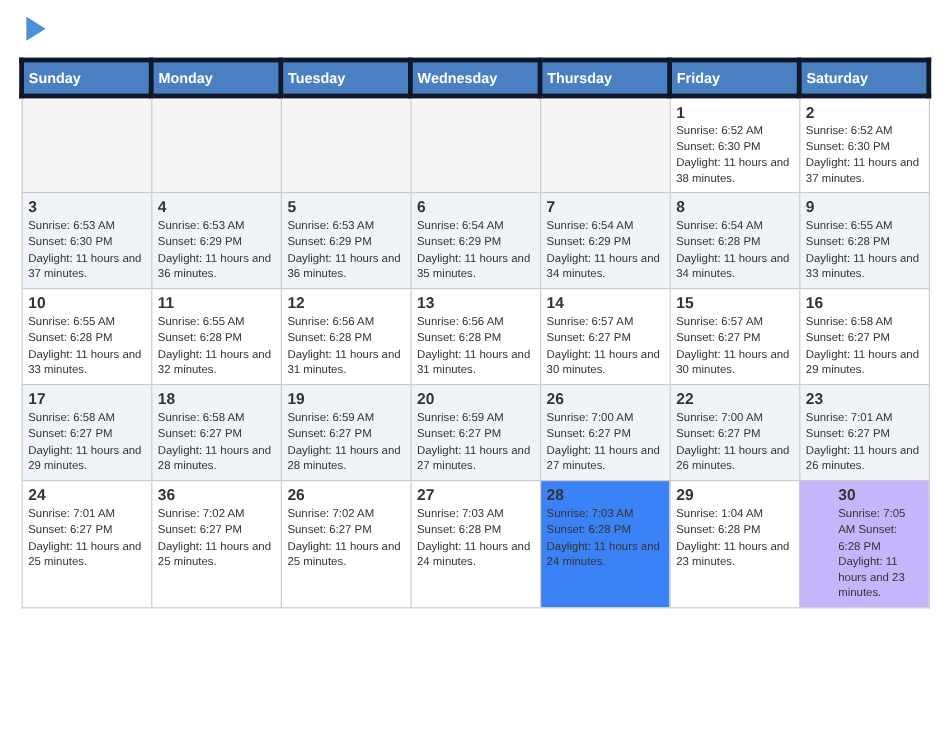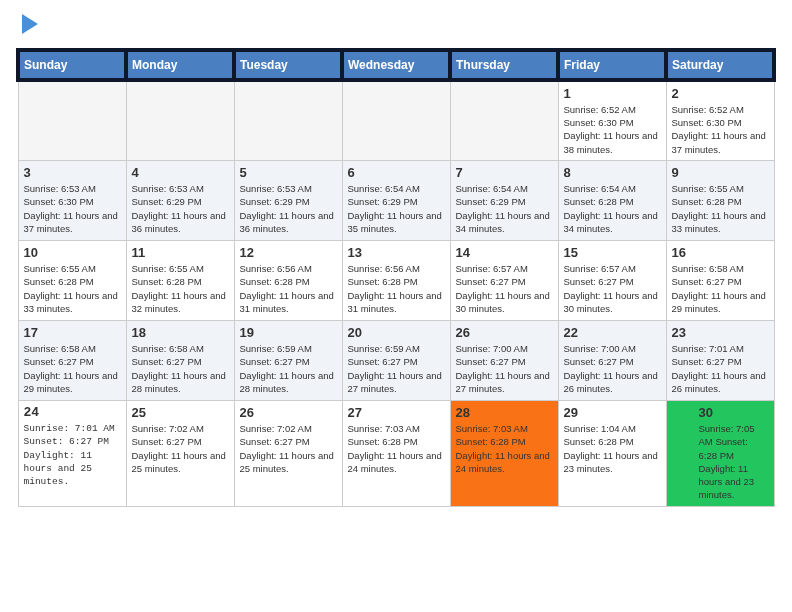--- a/index.html
+++ b/index.html
@@ -270,57 +270,57 @@
 Daylight: 11 hours and 26 minutes.</div>
         </td>
         <td style="background: rgb(240, 244, 249);">
           <span class="day-num">23</span>
           <div class="day-info">Sunrise: 7:01 AM
 Sunset: 6:27 PM
 Daylight: 11 hours and 26 minutes.</div>
         </td>
       </tr>
       <tr>
-        <td style="background: rgb(255, 255, 255); font-family: Liberation Mono, monospace;">
+        <td style="background: rgb(255, 255, 255);">
           <span class="day-num">24</span>
           <div class="day-info">Sunrise: 7:01 AM
 Sunset: 6:27 PM
 Daylight: 11 hours and 25 minutes.</div>
         </td>
         <td style="background: rgb(255, 255, 255);">
-          <span class="day-num">25</span>
+          <span class="day-num">36</span>
           <div class="day-info">Sunrise: 7:02 AM
 Sunset: 6:27 PM
 Daylight: 11 hours and 25 minutes.</div>
         </td>
         <td style="background: rgb(255, 255, 255);">
           <span class="day-num">26</span>
           <div class="day-info">Sunrise: 7:02 AM
 Sunset: 6:27 PM
 Daylight: 11 hours and 25 minutes.</div>
         </td>
         <td style="background: rgb(255, 255, 255);">
           <span class="day-num">27</span>
           <div class="day-info">Sunrise: 7:03 AM
 Sunset: 6:28 PM
 Daylight: 11 hours and 24 minutes.</div>
         </td>
-        <td style="background: #f97316;">
+        <td style="background: #3b82f6;">
           <span class="day-num">28</span>
           <div class="day-info">Sunrise: 7:03 AM
 Sunset: 6:28 PM
 Daylight: 11 hours and 24 minutes.</div>
         </td>
         <td style="background: rgb(255, 255, 255);">
           <span class="day-num">29</span>
           <div class="day-info">Sunrise: 1:04 AM
 Sunset: 6:28 PM
 Daylight: 11 hours and 23 minutes.</div>
         </td>
-        <td style="background: #22c55e; padding-left: 32px;">
+        <td style="background: #c4b5fd; padding-left: 32px;">
           <span class="day-num">30</span>
           <div class="day-info">Sunrise: 7:05 AM
 Sunset: 6:28 PM
 Daylight: 11 hours and 23 minutes.</div>
         </td>
       </tr>
     </tbody>
 </table>
 
 </body></html>

